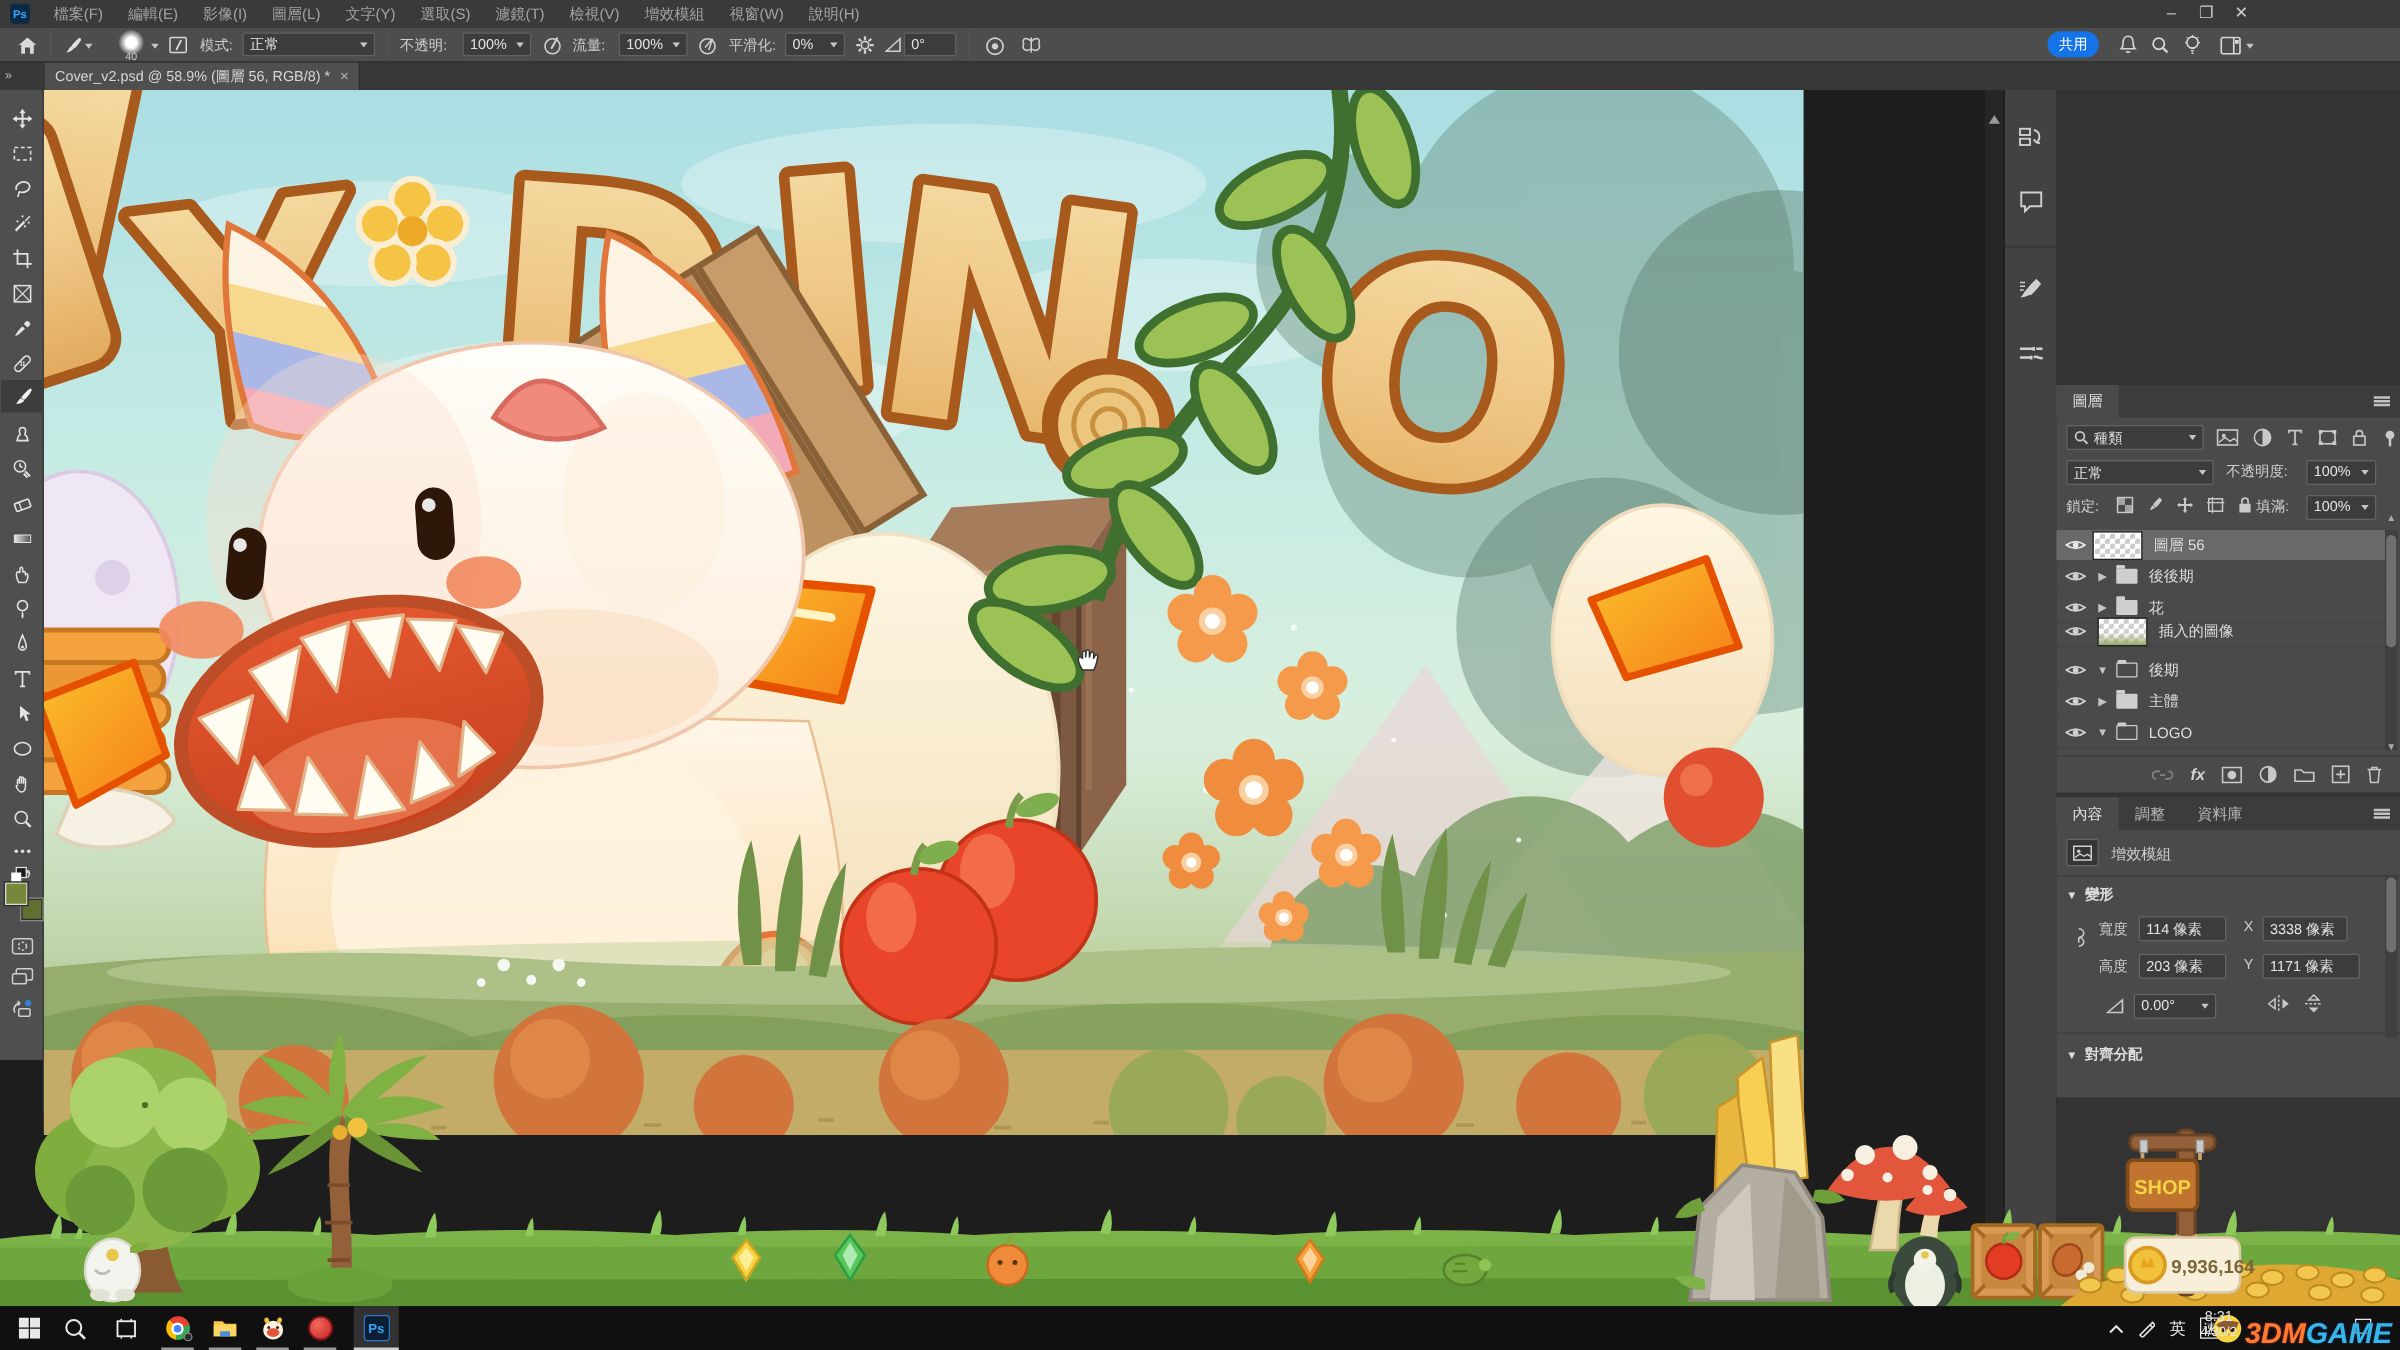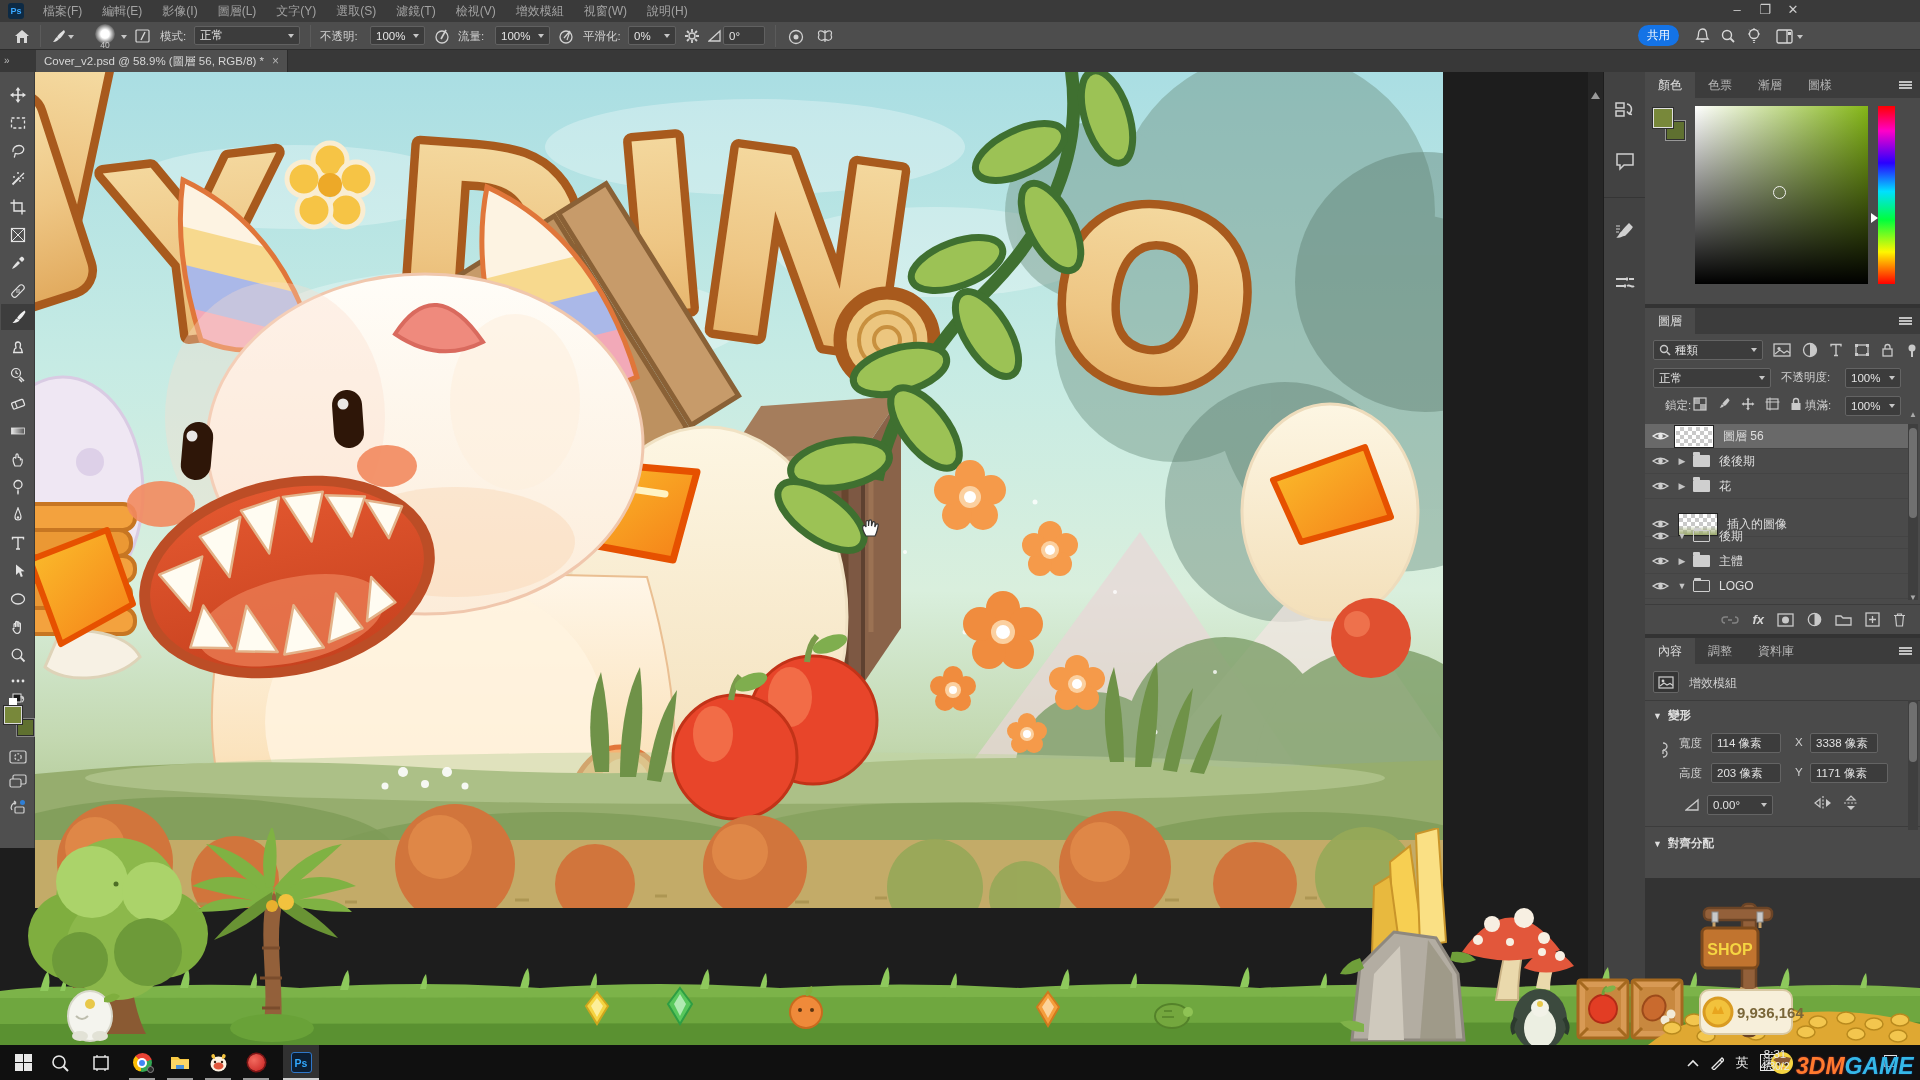--- a/index.html
+++ b/index.html
@@ -803,40 +803,20 @@
         <g stroke="#d0d0d0" stroke-width="1.5" fill="none">
           <path d="M3,6 H14 M14,4.5 V7.5 M16,6 H21" stroke-width="2"></path>
           <path d="M3,13 H12 M12,11.5 V14.5 M14,13 C17,11 19,15 21,13" stroke-width="2"></path>
         </g>
       </svg>
   </div>
 </div>
 
 <div id="panels">
 
-  <div class="panel" style="top:0;height:232px">
-    <div class="ptabs">
-      <div class="ptab on">顏色</div>
-      <div class="ptab">色票</div>
-      <div class="ptab">漸層</div>
-      <div class="ptab">圖樣</div>
-      <div class="pmenu"></div>
-    </div>
-    <div style="position:absolute;left:8px;top:36px;width:32px;height:32px">
-      <div style="position:absolute;right:0;bottom:0;width:19px;height:19px;background:#5f7030;border:1px solid #2f2f2f;outline:1px solid #999"></div>
-      <div style="position:absolute;left:0;top:0;width:20px;height:20px;background:#78883a;border:1.5px solid #e0e0e0;outline:1px solid #2f2f2f"></div>
-    </div>
-    <div style="position:absolute;left:50px;top:34px;width:173px;height:178px;background:linear-gradient(to top,#000,rgba(0,0,0,0)),linear-gradient(to right,#fff,#84b617)">
-      <div style="position:absolute;left:78px;top:80px;width:13px;height:13px;border:1.5px solid #f2f2f2;border-radius:50%"></div>
-    </div>
-    <div style="position:absolute;left:233px;top:34px;width:17px;height:178px;background:linear-gradient(to bottom,#ff0000,#ff00c8 14%,#2a00ff 32%,#00e0ff 48%,#00ff3c 64%,#fff700 82%,#ff0000)"></div>
-    <svg width="10" height="14" style="position:absolute;left:224px;top:139px">
-        <path d="M9,7 L2,2 V12 Z" fill="#fff"></path>
-      </svg>
-  </div>
 
   <div class="panel" style="top:236px;height:326px">
     <div class="ptabs">
       <div class="ptab on">圖層</div>
       <div class="pmenu"></div>
     </div>
     <div class="pfld" style="position:absolute;left:8px;top:32px;width:110px;justify-content:space-between">
       <span style="display:flex;align-items:center;gap:4px">
           <svg width="12" height="12">
             <circle cx="5" cy="5" r="3.5" fill="none" stroke="#c9c9c9" stroke-width="1.4"></circle>
@@ -879,21 +859,21 @@
         <span>正常</span>
         <span class="chevd"></span>
       </div>
     <div class="srow" style="left:136px;top:62px">
         <span>不透明度:</span>
       </div>
     <div class="pfld" style="position:absolute;left:200px;top:60px;width:56px;justify-content:space-between">
         <span>100%</span>
         <span class="chevd"></span>
       </div>
-    <div class="srow" style="left:20px;top:90px">
+    <div class="srow" style="left:8px;top:90px">
         <span>鎖定:</span>
       </div>
     <div style="position:absolute;left:48px;top:89px;display:flex;gap:10px;align-items:center">
       <svg width="14" height="14">
           <rect x="1" y="1" width="12" height="12" fill="none" stroke="#c9c9c9" stroke-width="1.2"></rect>
           <path d="M1,1 H7 V7 H13 V13 H7 V7 H1 Z" fill="#c9c9c9" opacity="0.7"></path>
         </svg>
       <svg width="14" height="14">
           <path d="M12,1 C9.5,3 7,5.5 6,7.5 L8.5,10 C10.5,8.5 12.5,6 14,3.5 Z" fill="#c9c9c9" transform="scale(0.9)"></path>
           <path d="M5.5,8 C4.5,9 4.5,10.5 3,12 C5,12.2 6.8,11 8,9.8 Z" fill="#c9c9c9" transform="scale(0.9)"></path>
@@ -944,21 +924,21 @@
         <div class="eyebox">
             <svg width="17" height="12">
               <path d="M1,6 Q8.5,0.5 16,6 Q8.5,11.5 1,6 Z" fill="none" stroke="#cfcfcf" stroke-width="1.3"></path>
               <circle cx="8.5" cy="6" r="2.3" fill="#cfcfcf"></circle>
             </svg>
           </div>
         <span class="exp">▶</span>
           <div class="folder" style="margin:0 9px 0 4px"></div>
         <span>花</span>
       </div>
-      <div class="lrow" style="top:88px">
+      <div class="lrow" style="top:69px">
         <div class="eyebox">
             <svg width="17" height="12">
               <path d="M1,6 Q8.5,0.5 16,6 Q8.5,11.5 1,6 Z" fill="none" stroke="#cfcfcf" stroke-width="1.3"></path>
               <circle cx="8.5" cy="6" r="2.3" fill="#cfcfcf"></circle>
             </svg>
           </div>
         <div class="checker" style="width:38px;height:21px;outline:1px solid #222;margin:0 10px 0 4px;position:relative">
             <div style="position:absolute;left:0;bottom:0;width:100%;height:9px;background:linear-gradient(to top,#9aa86b,rgba(200,220,160,0))"></div>
           </div>
         <span>插入的圖像</span>

